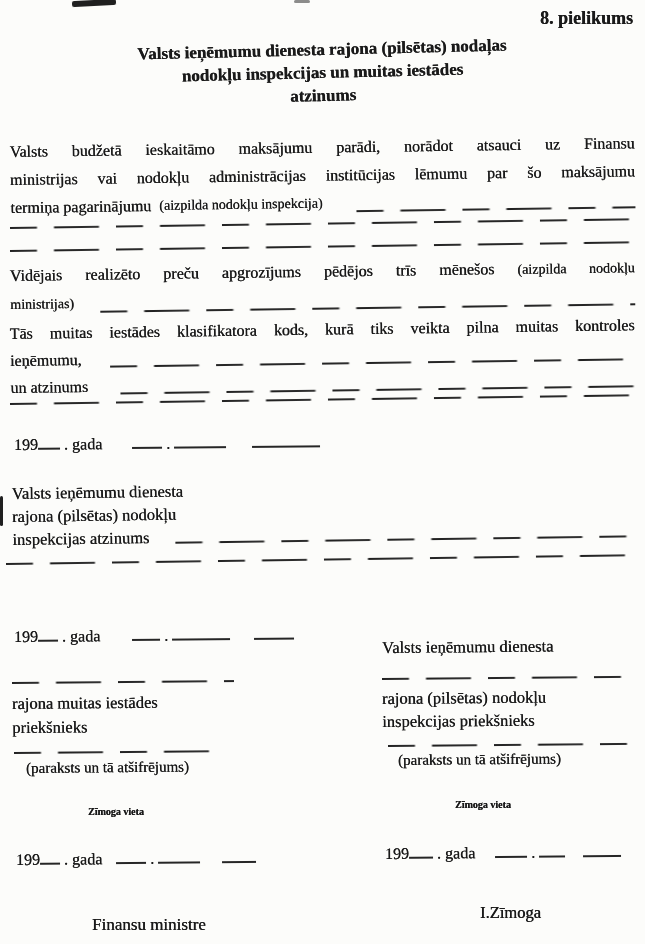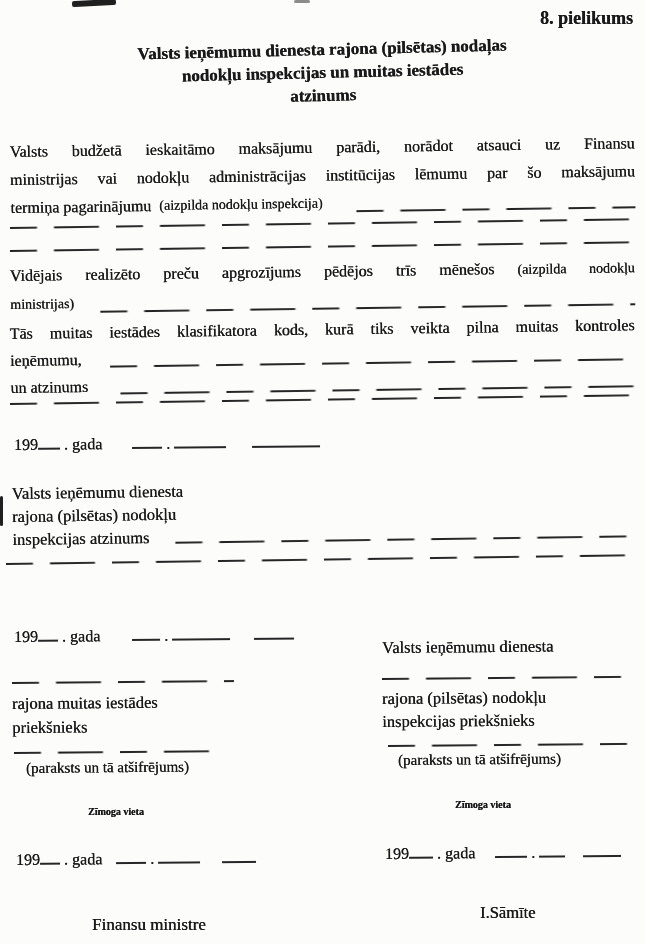--- a/index.html
+++ b/index.html
@@ -154,15 +154,15 @@
   <div class="abs ink stamp" style="left:455px;top:799px;">Zīmoga vieta</div>
 
   <div class="abs skew3 ink date-line" style="left:385px;top:845px;">
     <span>199</span><span class="idash" style="width:24px;"></span>
     <span>. gada</span>
     <span class="gap" style="width:16px;"></span><span class="idash" style="width:32px;"></span>
     <span> . </span><span class="idash" style="width:26px;"></span>
     <span class="gap" style="width:14px;"></span><span class="idash" style="width:38px;"></span>
   </div>
 
-  <div class="abs ink" style="left:480px;top:903px;font-size:16.5px;">I.Sāmīte</div>
+  <div class="abs ink" style="left:480px;top:903px;font-size:16.5px;">I.Zīmoga</div>
 
 </div>
 
 </body></html>

